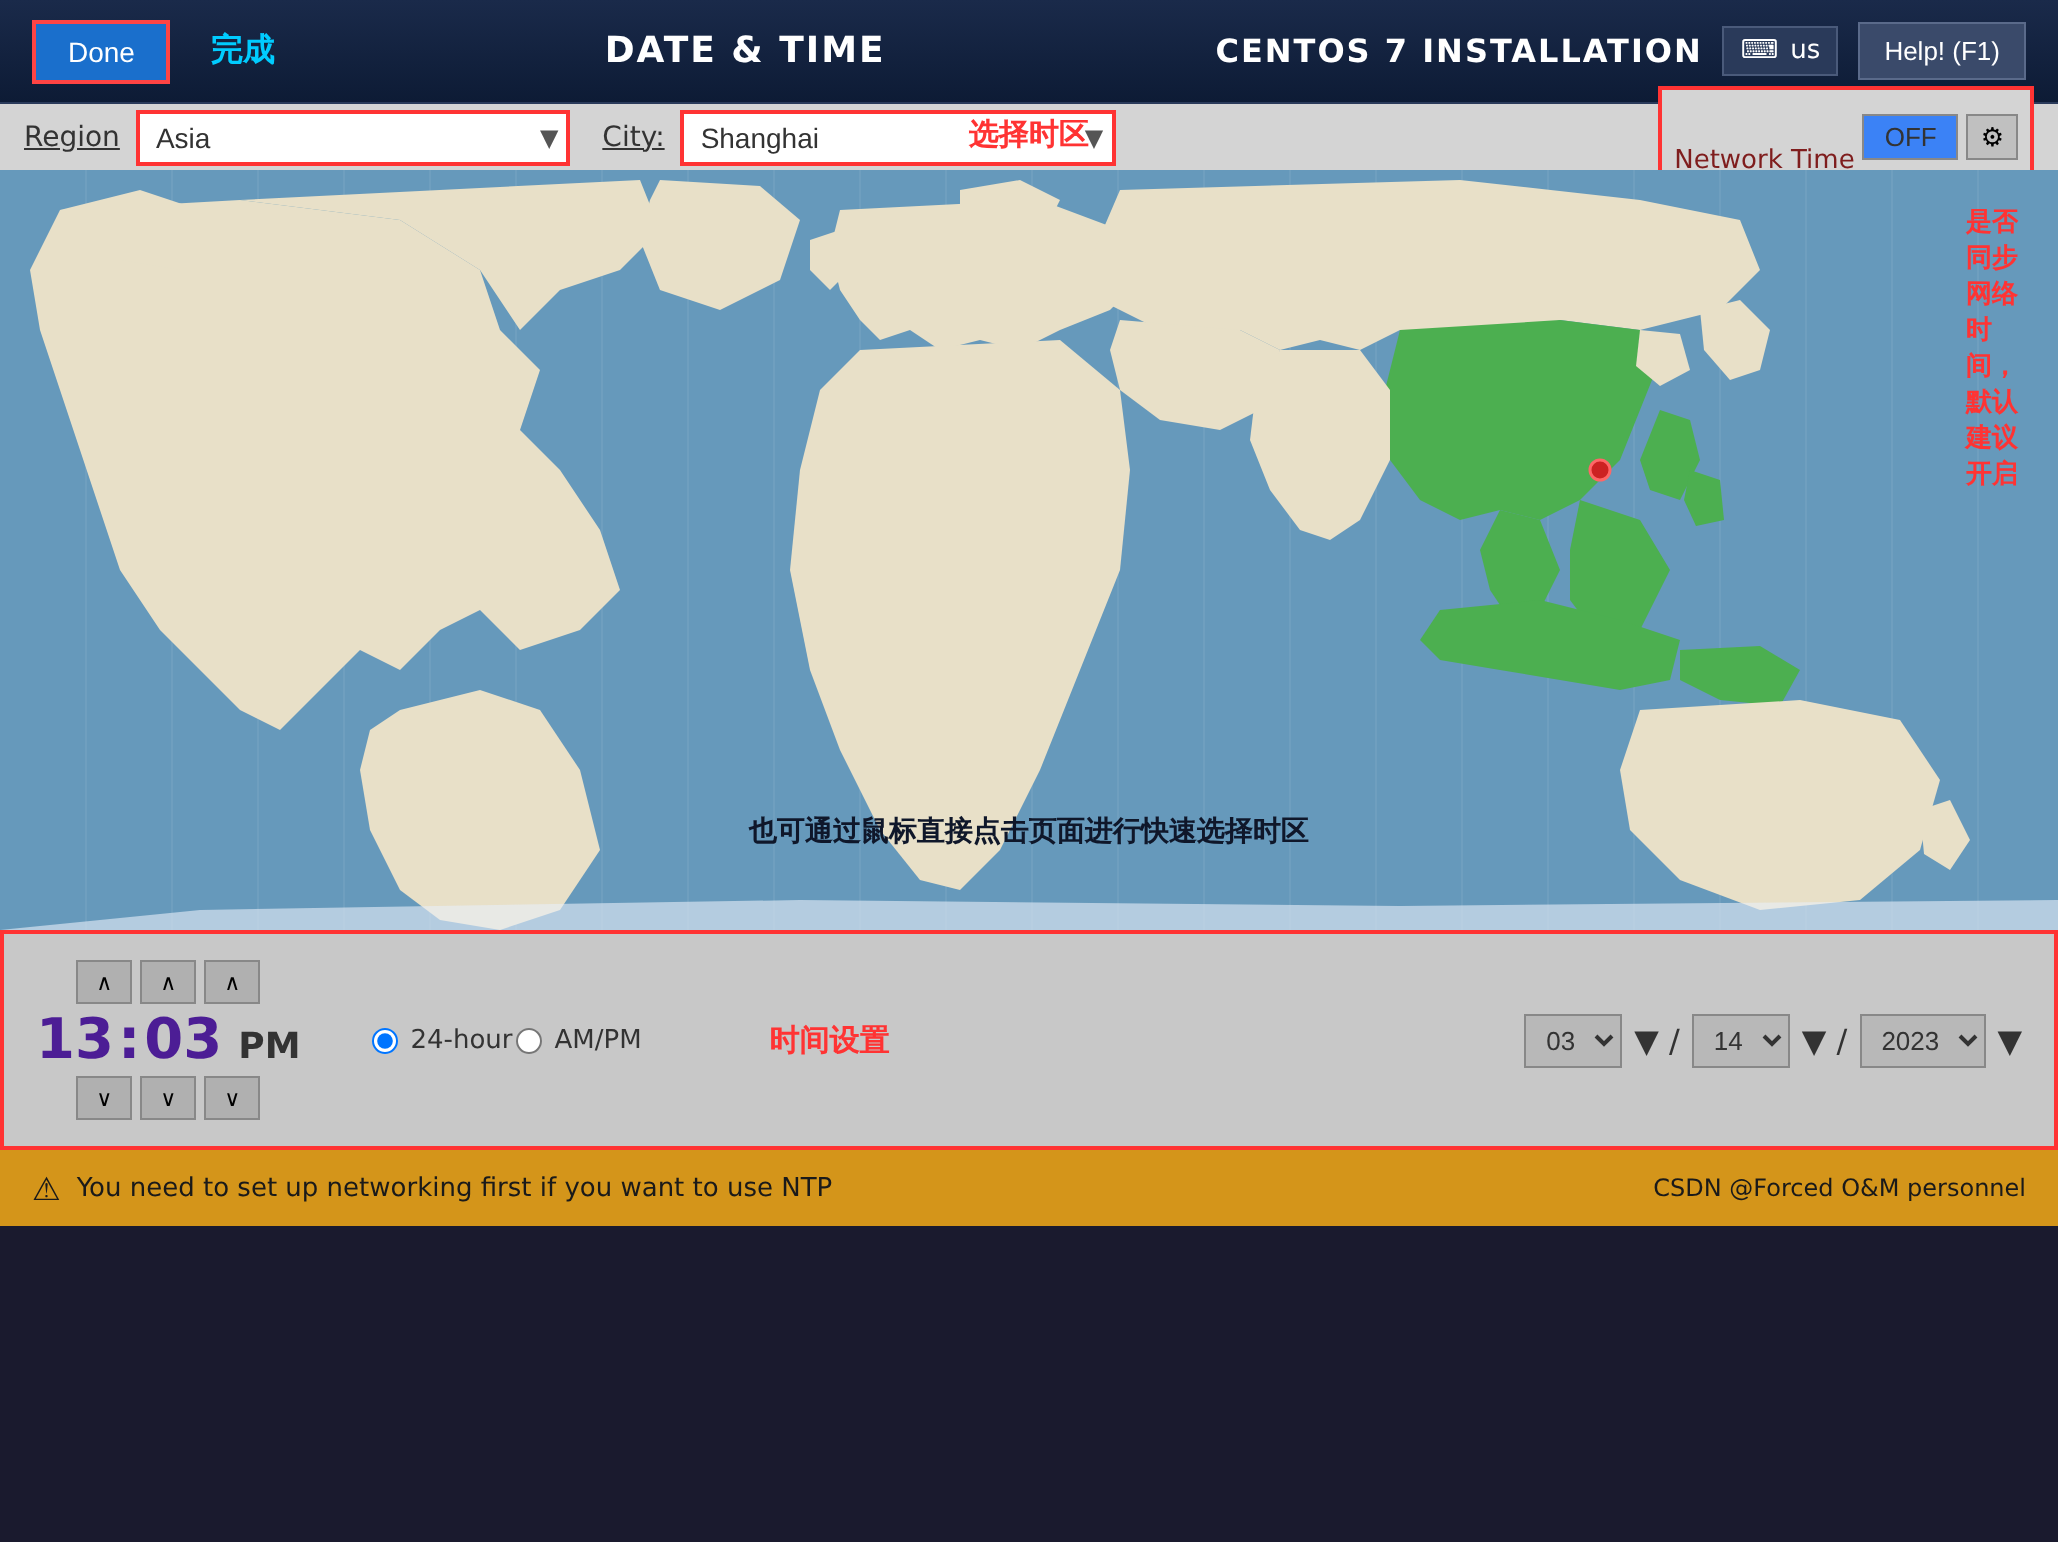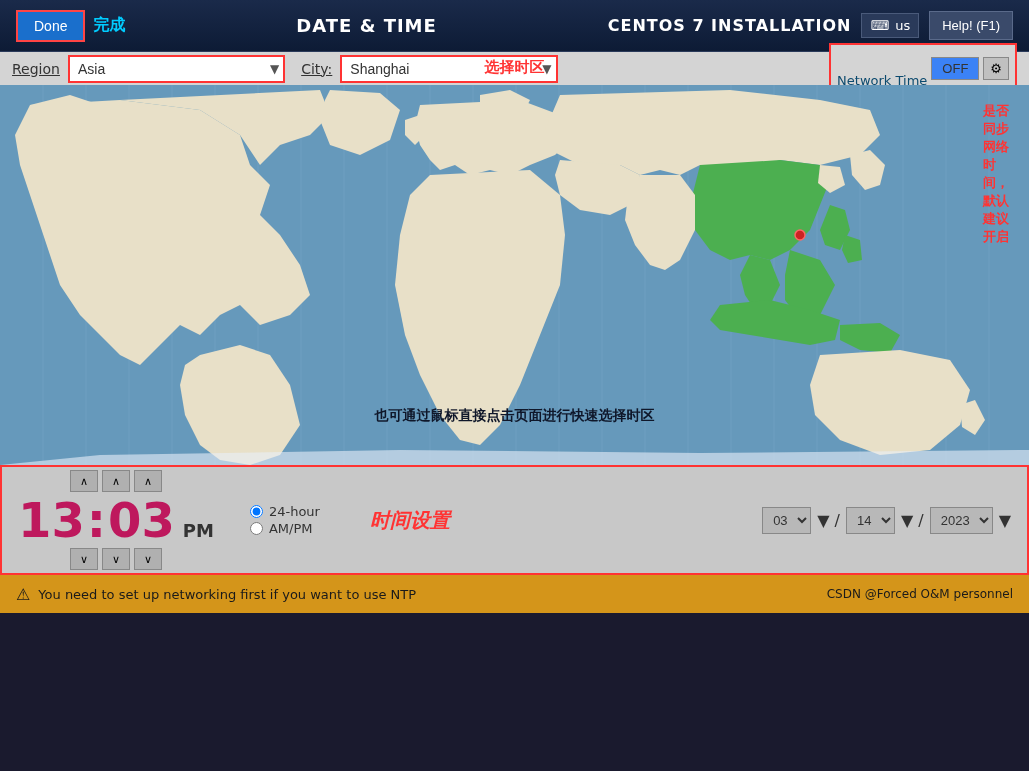--- a/index.html
+++ b/index.html
@@ -18,21 +18,21 @@
       display: flex;
       align-items: center;
       justify-content: space-between;
       padding: 8px 16px;
       height: 52px;
       border-bottom: 1px solid #2a3a5a;
     }
     .header-left {
       display: flex;
       align-items: center;
-      gap: 8px;
+      gap: 20px;
     }
     .header-title {
       color: white;
       font-size: 18px;
       font-weight: bold;
       letter-spacing: 1px;
     }
     .done-button {
       background: #1a6fcc;
       color: white;
@@ -124,21 +124,21 @@
       margin-left: auto;
       display: flex;
       align-items: center;
       gap: 4px;
       border: 2px solid #ff3333;
       padding: 4px 6px;
       background: #d4d4d4;
     }
     .network-time-label {
       font-size: 13px;
-      color: #0c4a6e;
+      color: #7f1d1d;
       text-decoration: underline;
       margin-top: 24px;
     }
     .off-button {
       background: #3b82f6;
       border: 1px solid #888;
       padding: 3px 10px;
       font-size: 13px;
       color: #333;
       cursor: pointer;
@@ -182,36 +182,35 @@
       width: 28px;
       height: 22px;
       cursor: pointer;
       display: flex;
       align-items: center;
       justify-content: center;
       font-size: 11px;
     }
     .radio-group {
       display: flex;
-      flex-direction: column;
+      flex-direction: row;
       gap: 2px;
     }
     .radio-item {
       display: flex;
       align-items: center;
       gap: 6px;
       font-size: 13px;
       color: #333;
     }
     .time-annotation {
       color: #ff3333;
-      font-size: 20px;
-      font-weight: bold;
-      margin-left: 26px;
-      font-style: italic;
+      font-size: 15px;
+      font-weight: bold;
+      margin-left: 40px;
     }
     .date-selectors {
       margin-left: auto;
       display: flex;
       align-items: center;
       gap: 6px;
     }
     .date-select {
       background: #b8b8b8;
       border: 1px solid #888;
@@ -269,23 +268,23 @@
       bottom: 40px;
       left: 50%;
       transform: translateX(-50%);
       color: #0f172a;
       font-size: 14px;
       font-weight: bold;
       white-space: nowrap;
     }
 
     .colon-display {
-      font-size: 48px;
-      font-weight: bold;
-      color: #be185d;
+      font-size: 28px;
+      font-weight: bold;
+      color: #4c1d95;
       line-height: 1;
     }
 
     
     .map-bg {
       background: #6699bb;
       width: 1029px;
       height: 380px;
       position: relative;
     }

